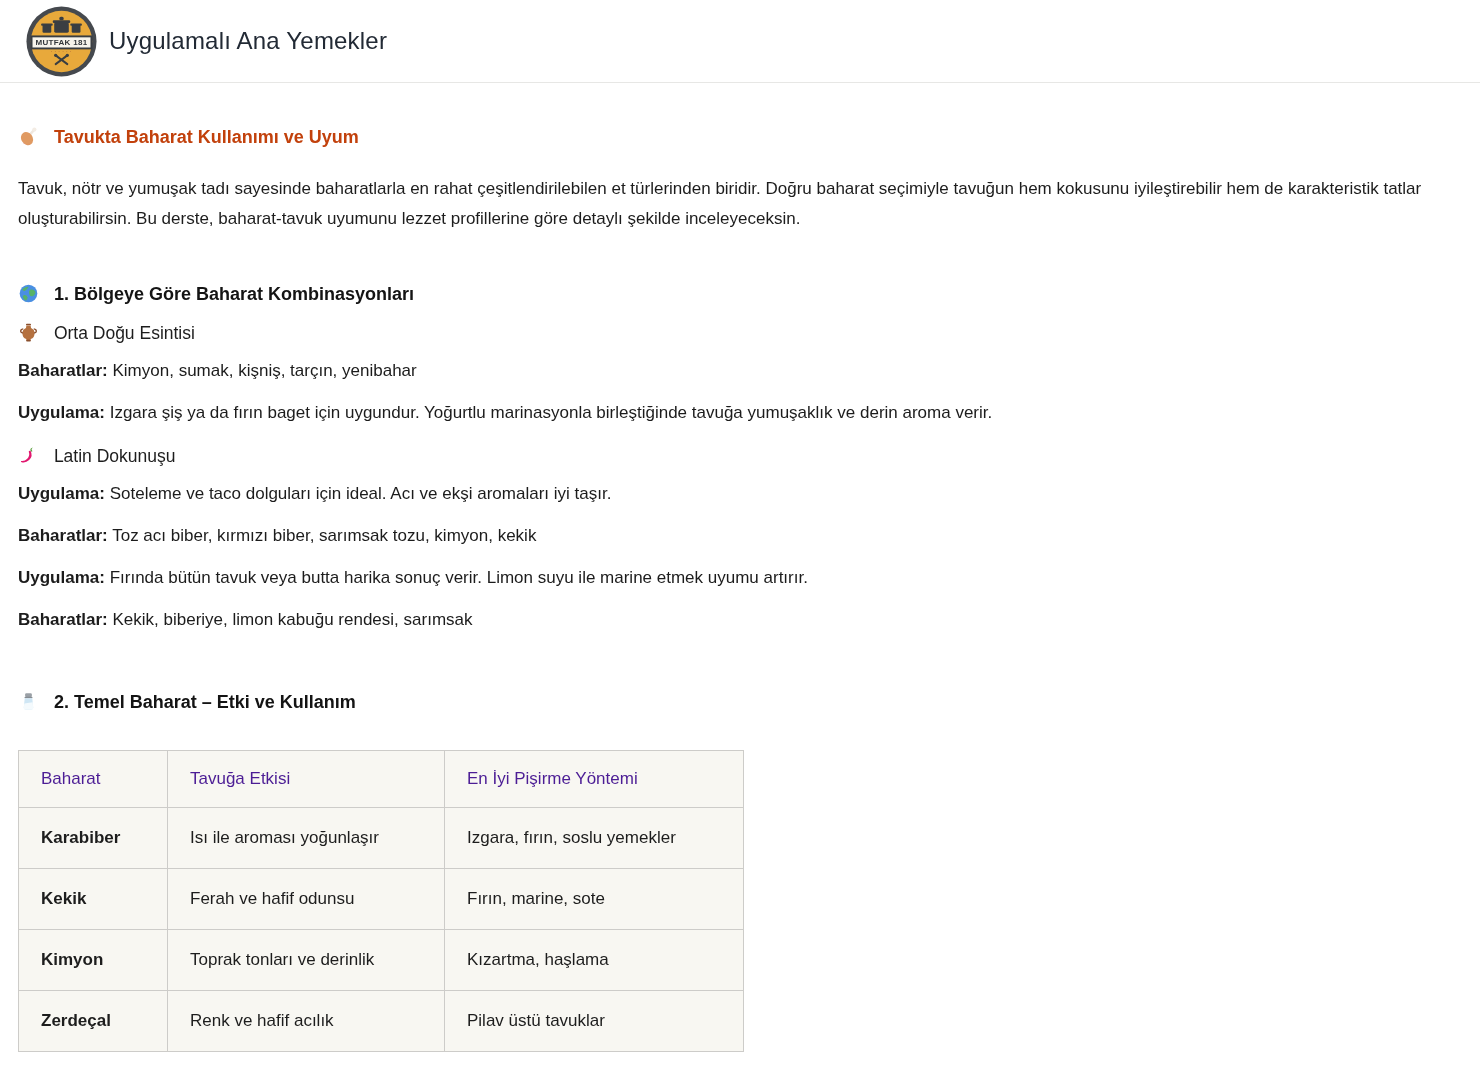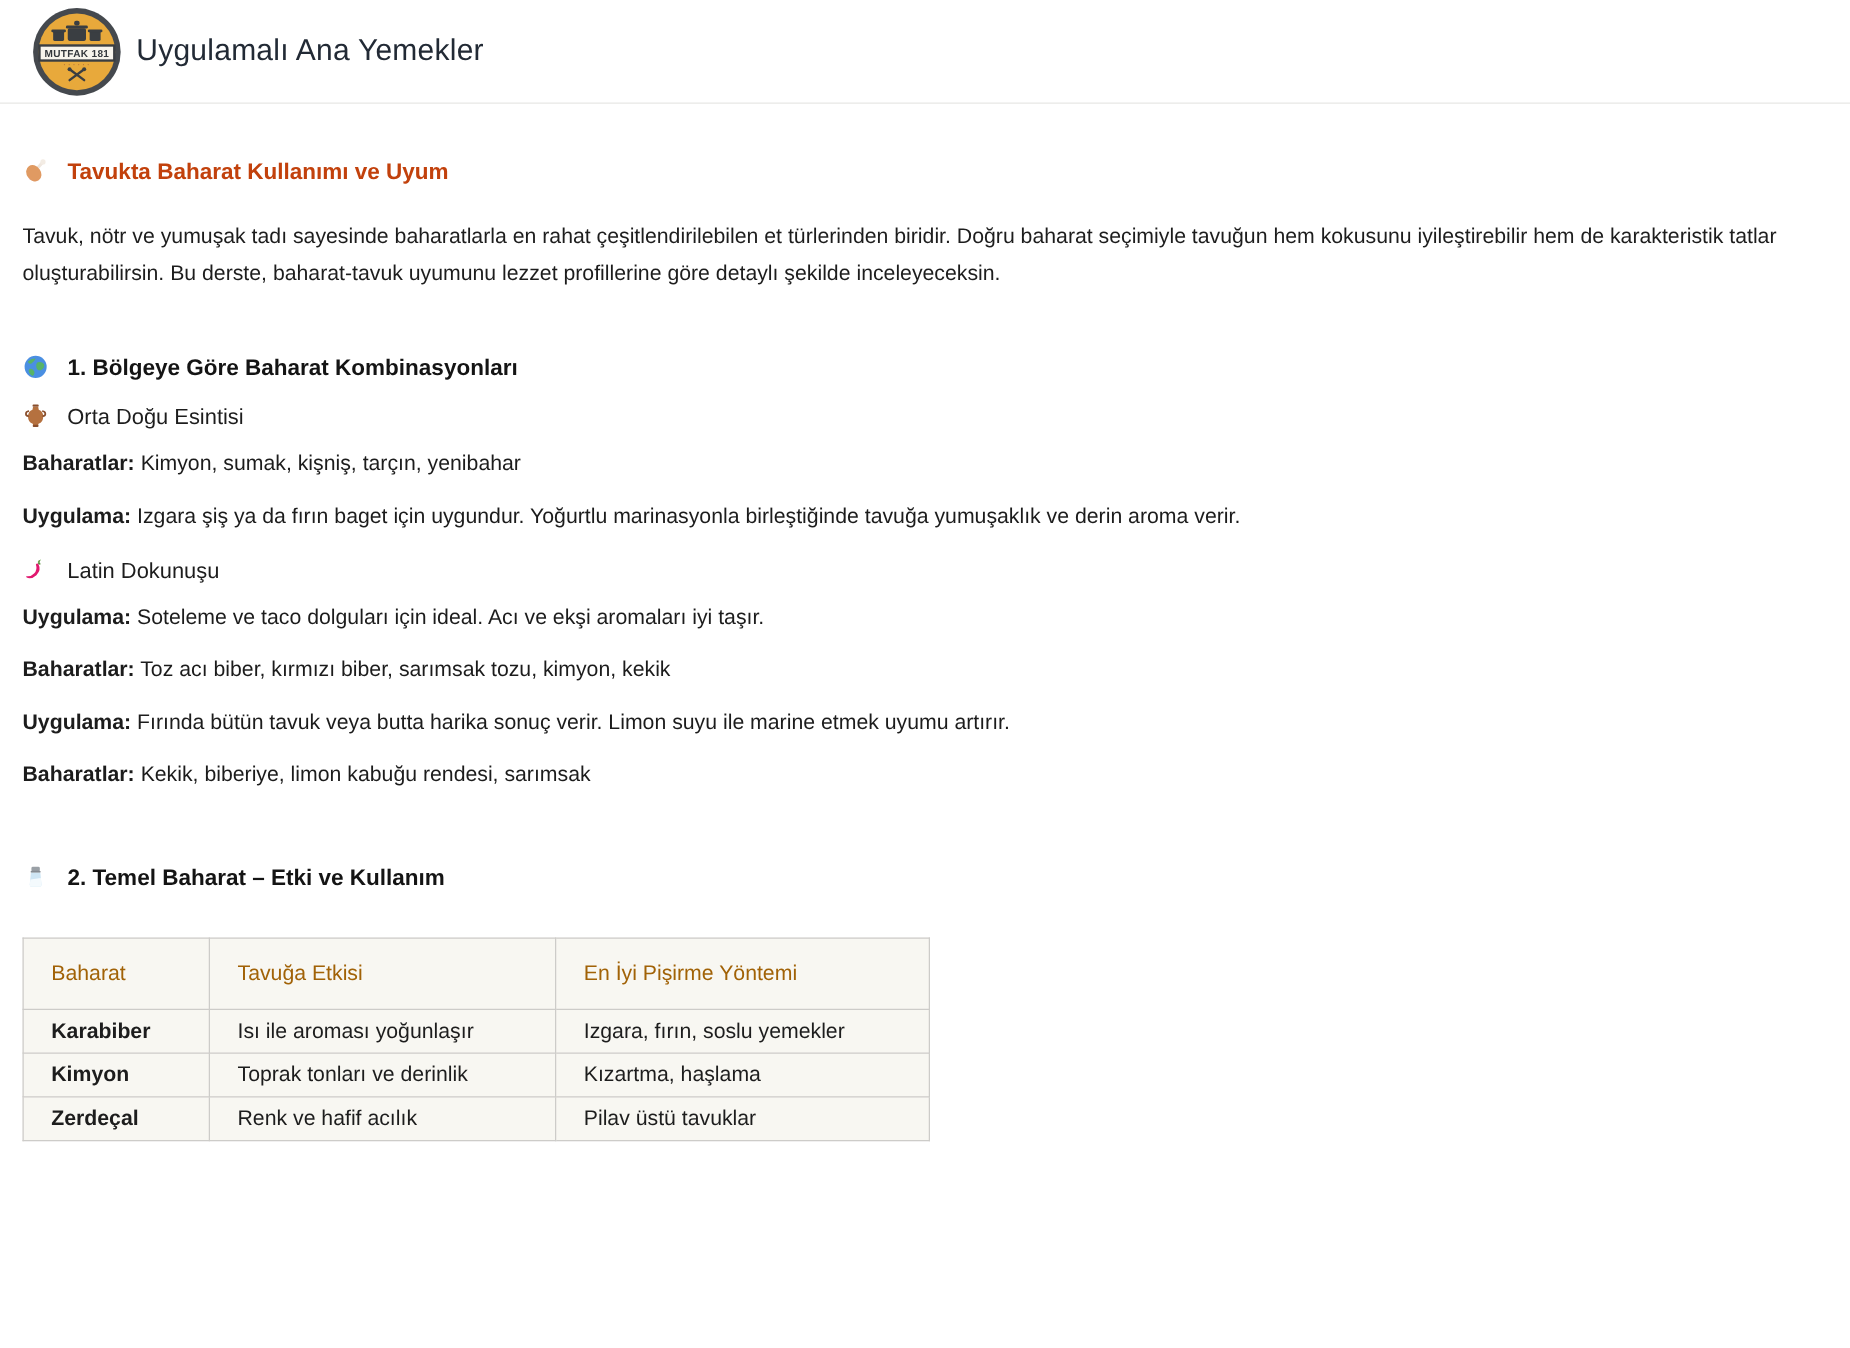--- a/index.html
+++ b/index.html
@@ -86,23 +86,23 @@
   .spice-table th, .spice-table td {
     border: 1px solid #cdccc9;
     text-align: left;
     vertical-align: middle;
     font-size: 17px;
     line-height: 30px;
   }
   .spice-table th {
     font-weight: 400;
     padding: 13px 22px;
-    color: #a16207;
-  }
-  .spice-table td { padding: 2px 22px; color: #1d1d1d; }
+    color: #4c1d95;
+  }
+  .spice-table td { padding: 15px 22px; color: #1d1d1d; }
   .spice-table td.spice-name { font-weight: 700; }
   .cell-narrow { display: inline-block; max-width: 212px; }
 </style>
 </head>
 <body>
 
 <header class="topbar">
   <svg class="logo" viewBox="0 0 100 100" aria-hidden="true">
     <circle cx="50" cy="50" r="48" fill="#45494e"></circle>
     <circle cx="50" cy="50" r="42" fill="#e8a93b"></circle>
@@ -223,20 +223,25 @@
         <th>En İyi Pişirme Yöntemi</th>
       </tr>
     </thead>
     <tbody>
       <tr>
         <td class="spice-name">Karabiber</td>
         <td>Isı ile aroması yoğunlaşır</td>
         <td><span class="cell-narrow">Izgara, fırın, soslu yemekler</span></td>
       </tr>
       <tr>
+        <td class="spice-name">Kekik</td>
+        <td>Ferah ve hafif odunsu</td>
+        <td>Fırın, marine, sote</td>
+      </tr>
+      <tr>
         <td class="spice-name">Kimyon</td>
         <td>Toprak tonları ve derinlik</td>
         <td>Kızartma, haşlama</td>
       </tr>
       <tr>
         <td class="spice-name">Zerdeçal</td>
         <td>Renk ve hafif acılık</td>
         <td>Pilav üstü tavuklar</td>
       </tr>
     </tbody>

